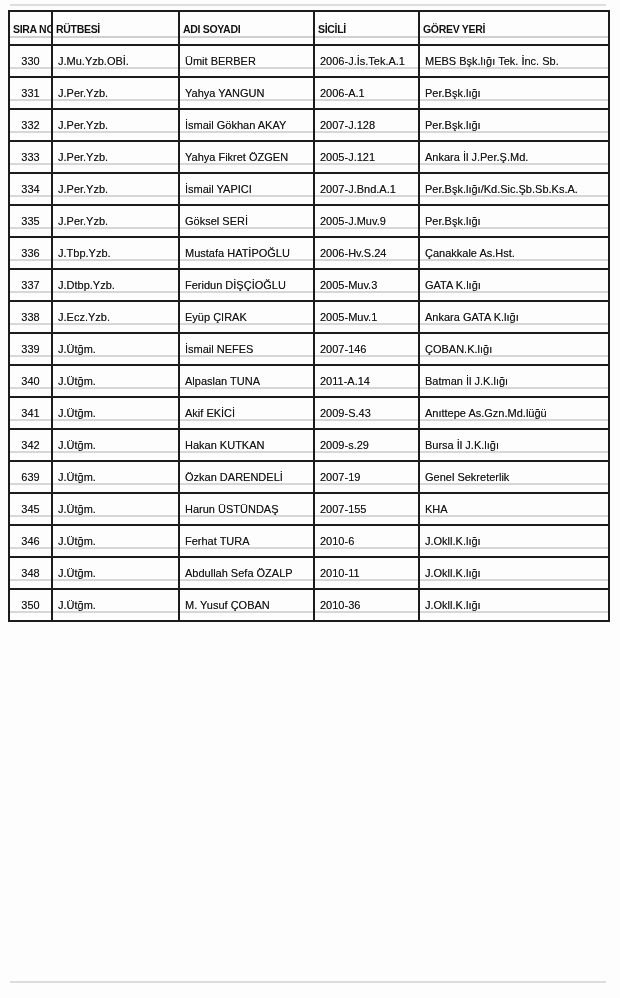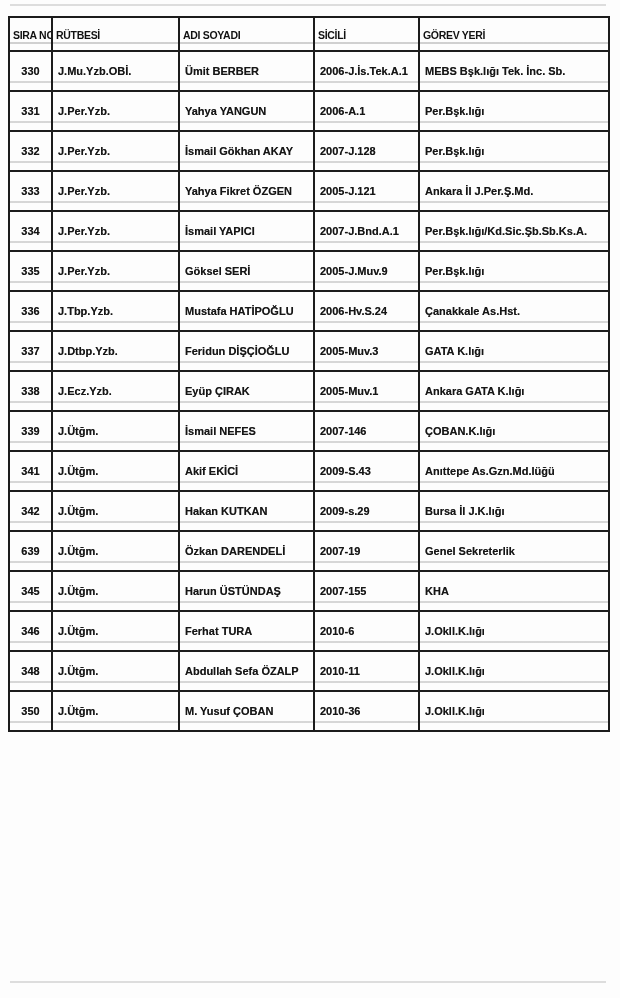--- a/index.html
+++ b/index.html
@@ -25,39 +25,39 @@
     width: 596px;
     height: 2px;
     background: rgba(110,110,110,0.22);
   }
   .scan-line.top { top: 4px; }
   .scan-line.bottom { top: 981px; }
 
   table.roster {
     position: absolute;
     left: 8px;
-    top: 16px;
+    top: 10px;
     width: 600px;
     border-collapse: collapse;
     table-layout: fixed;
     border-radius: 30px;
   }
   col.c0 { width: 43px; }
   col.c1 { width: 127px; }
   col.c2 { width: 135px; }
   col.c3 { width: 105px; }
   col.c4 { width: 190px; }
 
   th, td {
     border: 2px solid #1c1c1c;
     overflow: hidden;
     white-space: nowrap;
   }
   thead tr { height: 34px; }
-  tbody tr { height: 40px; font-weight: bold; }
+  tbody tr { height: 32px; }
 
   th {
     font-size: 10.5px;
     font-weight: bold;
     letter-spacing: -0.3px;
     text-align: left;
     vertical-align: middle;
     padding: 4px 2px 2px 3px;
     color: #111;
     
@@ -169,20 +169,27 @@
           <td class="c4">Ankara GATA K.lığı</td>
         </tr>
         <tr>
           <td class="c0">339</td>
           <td class="c1">J.Ütğm.</td>
           <td class="c2">İsmail NEFES</td>
           <td class="c3">2007-146</td>
           <td class="c4">ÇOBAN.K.lığı</td>
         </tr>
         <tr>
+          <td class="c0">340</td>
+          <td class="c1">J.Ütğm.</td>
+          <td class="c2">Alpaslan TUNA</td>
+          <td class="c3">2011-A.14</td>
+          <td class="c4">Batman İl J.K.lığı</td>
+        </tr>
+        <tr>
           <td class="c0">341</td>
           <td class="c1">J.Ütğm.</td>
           <td class="c2">Akif EKİCİ</td>
           <td class="c3">2009-S.43</td>
           <td class="c4">Anıttepe As.Gzn.Md.lüğü</td>
         </tr>
         <tr>
           <td class="c0">342</td>
           <td class="c1">J.Ütğm.</td>
           <td class="c2">Hakan KUTKAN</td>

